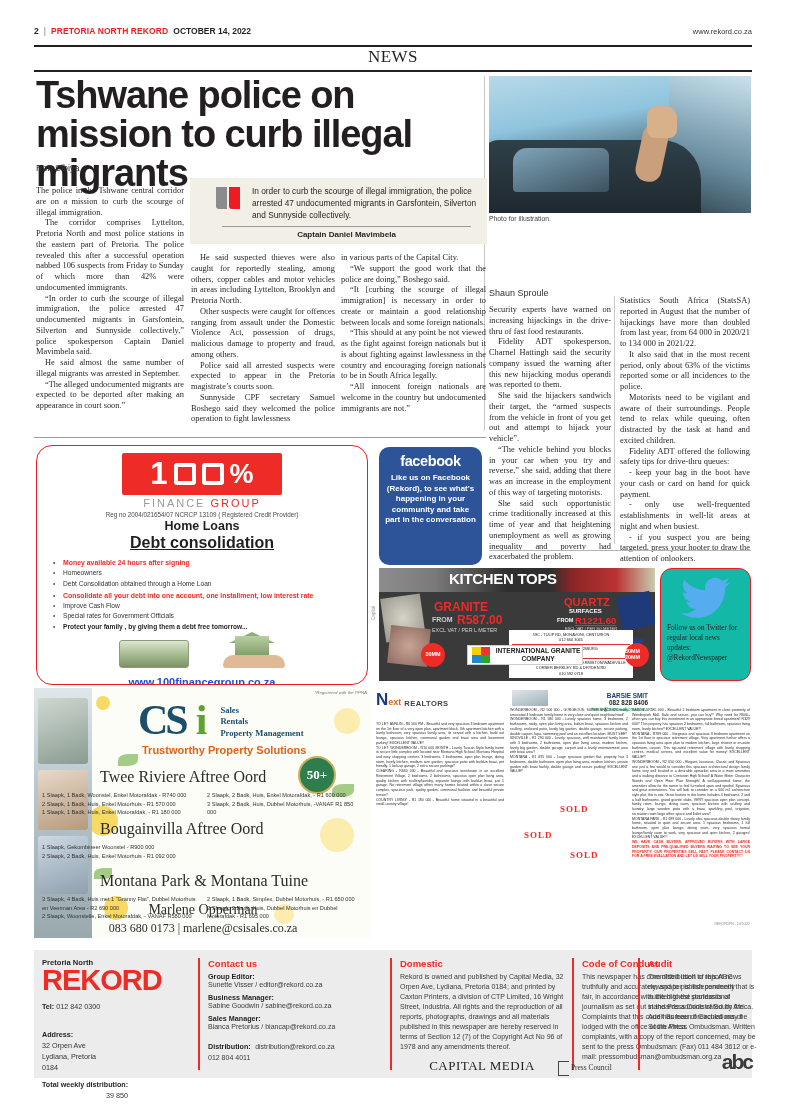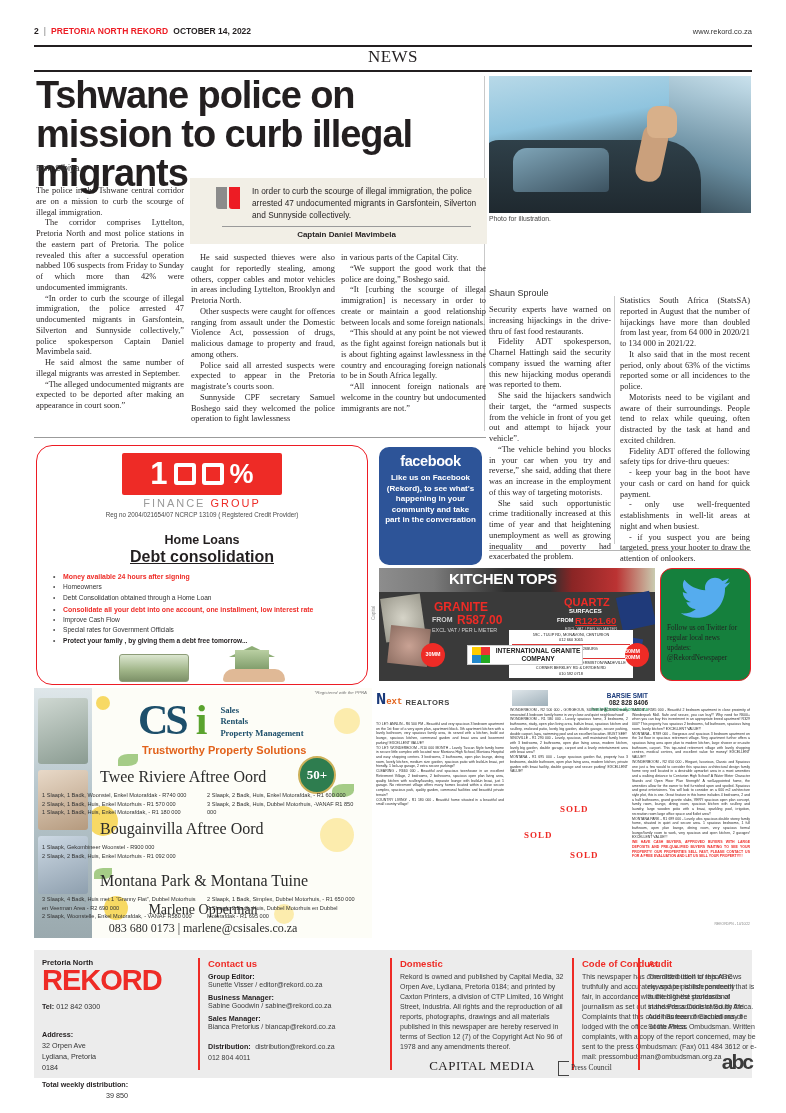--- a/index.html
+++ b/index.html
@@ -100,21 +100,21 @@
   }
   .fin-logo { width: 160px; height: 42px; margin: 7px auto 0; background: #ee2b26;
     display: flex; align-items: center; justify-content: center; gap: 6px; border-radius: 2px; }
   .fin-logo .d1 { color: #fff; font-size: 31px; font-weight: bold; font-family: "Liberation Sans", sans-serif; }
   .fin-logo .sq { width: 22px; height: 22px; border: 4px solid #fff; border-radius: 3px; }
   .fin-logo .pct { color: #fff; font-size: 27px; font-weight: bold; }
   .fin-sub { text-align: center; font-size: 11px; letter-spacing: 2px; margin-top: 2px; }
   .fin-sub .g1 { color: #9a9a9a; }
   .fin-sub .g2 { color: #ee2b26; }
   .fin-reg { text-align: center; font-size: 6.3px; color: #4a4a4a; margin-top: 2px; }
-  .fin-h1 { text-align: center; font-size: 12.5px; font-weight: bold; color: #231f20; margin-top: 15px; }
+  .fin-h1 { text-align: center; font-size: 12.5px; font-weight: bold; color: #231f20; margin-top: 1px; }
   .fin-h2 { text-align: center; font-size: 16px; font-weight: bold; color: #231f20;
     text-decoration: underline; margin-top: 1px; }
   .fin-list { margin: 5px 0 0 16px; }
   .fin-list li { list-style: none; position: relative; font-size: 6.6px; line-height: 1.62; color: #333; padding-left: 10px; }
   .fin-list li:before { content: "\2022"; position: absolute; left: 0; color: #555; }
   .fin-list li.hot { color: #ee2b26; font-weight: bold; font-size: 6.9px; }
   .fin-list li.bold { font-weight: bold; color: #231f20; }
   .fin-imgs { display: flex; justify-content: center; gap: 34px; margin-top: 3px; height: 34px; }
   .fin-cash { width: 70px; height: 28px; background: linear-gradient(180deg,#dbe6cf,#9fb487 60%,#7d9168);
     border-radius: 3px; border: 1px solid #8d9c78; margin-top: 4px; }
@@ -180,21 +180,21 @@
   .kt-s1 { left: 4px; top: 28px; width: 40px; height: 44px; transform: rotate(-8deg);
     background: radial-gradient(#d6d4c8,#9a988c); }
   .kt-s2 { left: 10px; bottom: 16px; width: 40px; height: 38px; transform: rotate(6deg);
     background: radial-gradient(#c9a294,#8d6e62); }
   .kt-s3 { right: 2px; top: 26px; width: 34px; height: 34px; transform: rotate(-12deg); background: #1f3a7a; }
   .kt-s4 { right: 14px; bottom: 18px; width: 26px; height: 26px; transform: rotate(10deg); background: #24408a; }
 
   
   .tw-box {
     position: absolute; left: 660px; top: 568px; width: 91px; height: 113px;
-    border: 1.6px solid #ed1c24; border-radius: 12px; background: #15803d; padding: 6px;
+    border: 1.6px solid #ed1c24; border-radius: 12px; background: #14b8a6; padding: 6px;
   }
   .tw-bird { width: 52px; height: 42px; margin: 2px auto 0; display: block; }
   .tw-text { font-size: 7.2px; line-height: 1.42; color: #222; margin-top: 4px;
     font-family: "Liberation Serif", serif; }
   .tw-handle { font-size: 7.2px; color: #222; font-family: "Liberation Serif", serif; }
 
   
   .ad-csi { position: absolute; left: 34px; top: 688px; width: 338px; height: 250px;
     background: #fdfdf7; overflow: hidden; }
   .csi-lemons { position: absolute; inset: 0; }
@@ -234,21 +234,21 @@
     background: linear-gradient(160deg,#cfd8d2,#8a9b91); border-radius: 3px; }
   .csi-photo .p2 { position: absolute; left: 4px; top: 82px; width: 50px; height: 60px;
     background: linear-gradient(160deg,#e8d9c8,#b59a7e); border-radius: 3px; }
   .csi-photo .p3 { position: absolute; left: 4px; top: 148px; width: 50px; height: 58px;
     background: linear-gradient(160deg,#cdd9e4,#8e9fae); border-radius: 3px; }
 
   
   .ad-next { position: absolute; left: 374px; top: 688px; width: 378px; height: 250px;
     background: #fff; overflow: hidden; }
   .nx-head { position: absolute; left: 2px; top: 2px; display: flex; align-items: center; gap: 3px; }
-  .nx-logo { font-size: 17px; font-weight: bold; color: #1a3a7a; font-family: Liberation Mono, monospace; }
+  .nx-logo { font-size: 17px; font-weight: bold; color: #1a3a7a; font-family: Liberation Sans, sans-serif; }
   .nx-logo .n { color: #1a3a7a; }
   .nx-logo .ext { color: #e2621b; font-size: 9px; }
   .nx-real { font-size: 7.6px; font-weight: bold; color: #444; letter-spacing: .4px; margin-top: 6px; }
   .nx-agent { position: absolute; left: 178px; top: 4px; text-align: right; width: 96px; }
   .nx-agent .nm { font-size: 6.4px; font-weight: bold; color: #1a3a7a; }
   .nx-agent .ph { font-size: 6.4px; font-weight: bold; color: #222; }
   .nx-agent .em { font-size: 5px; color: #2a6; }
   .nx-col { position: absolute; font-size: 3.5px; line-height: 1.35; color: #2b2b2b; text-align: justify; }
   .nx-c1 { left: 2px; top: 34px; width: 128px; }
   .nx-c2 { left: 136px; top: 20px; width: 118px; }

